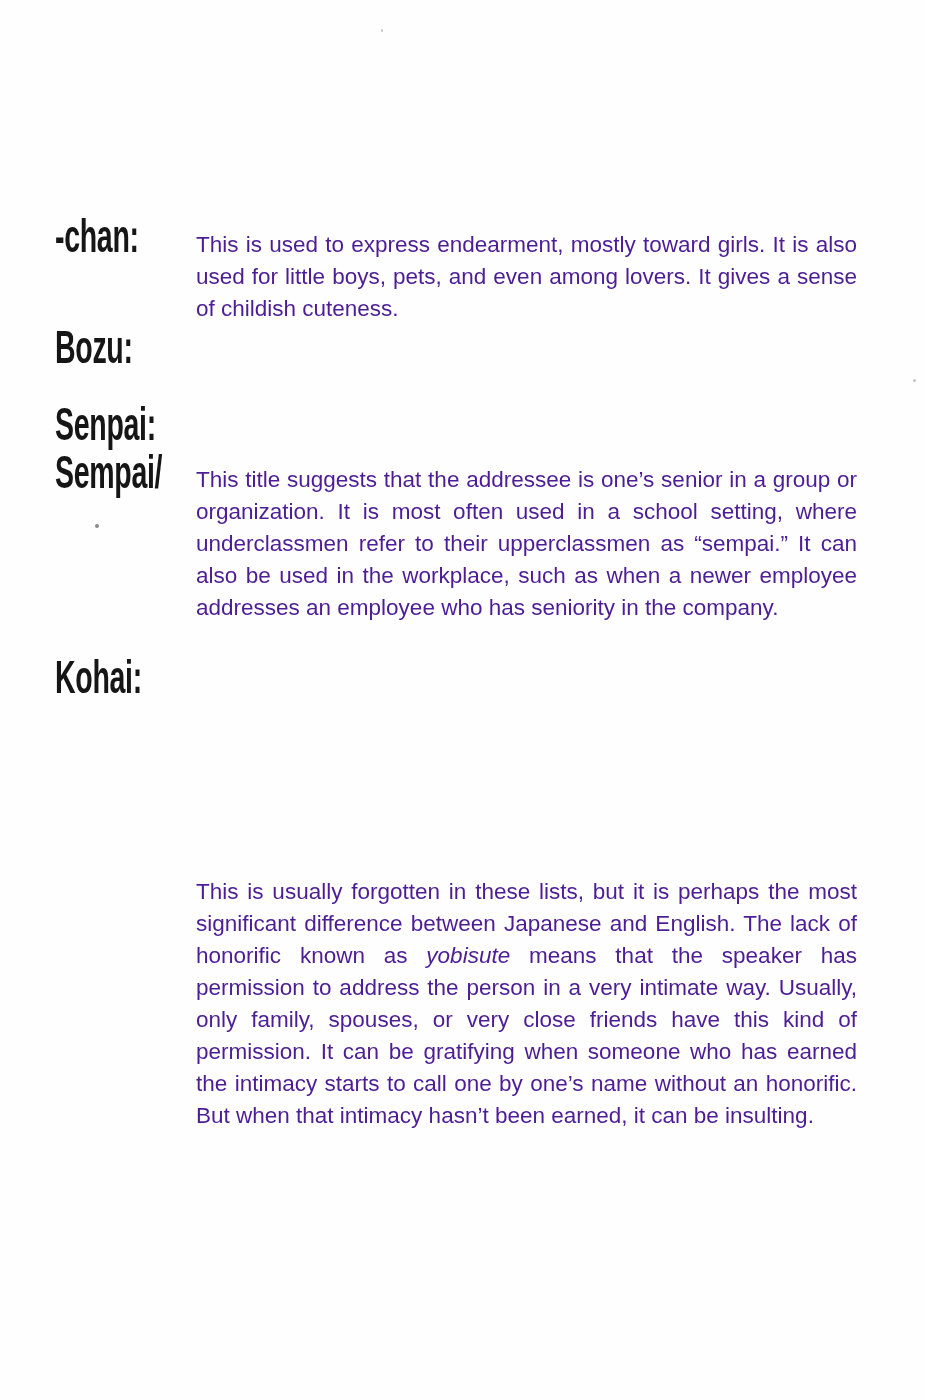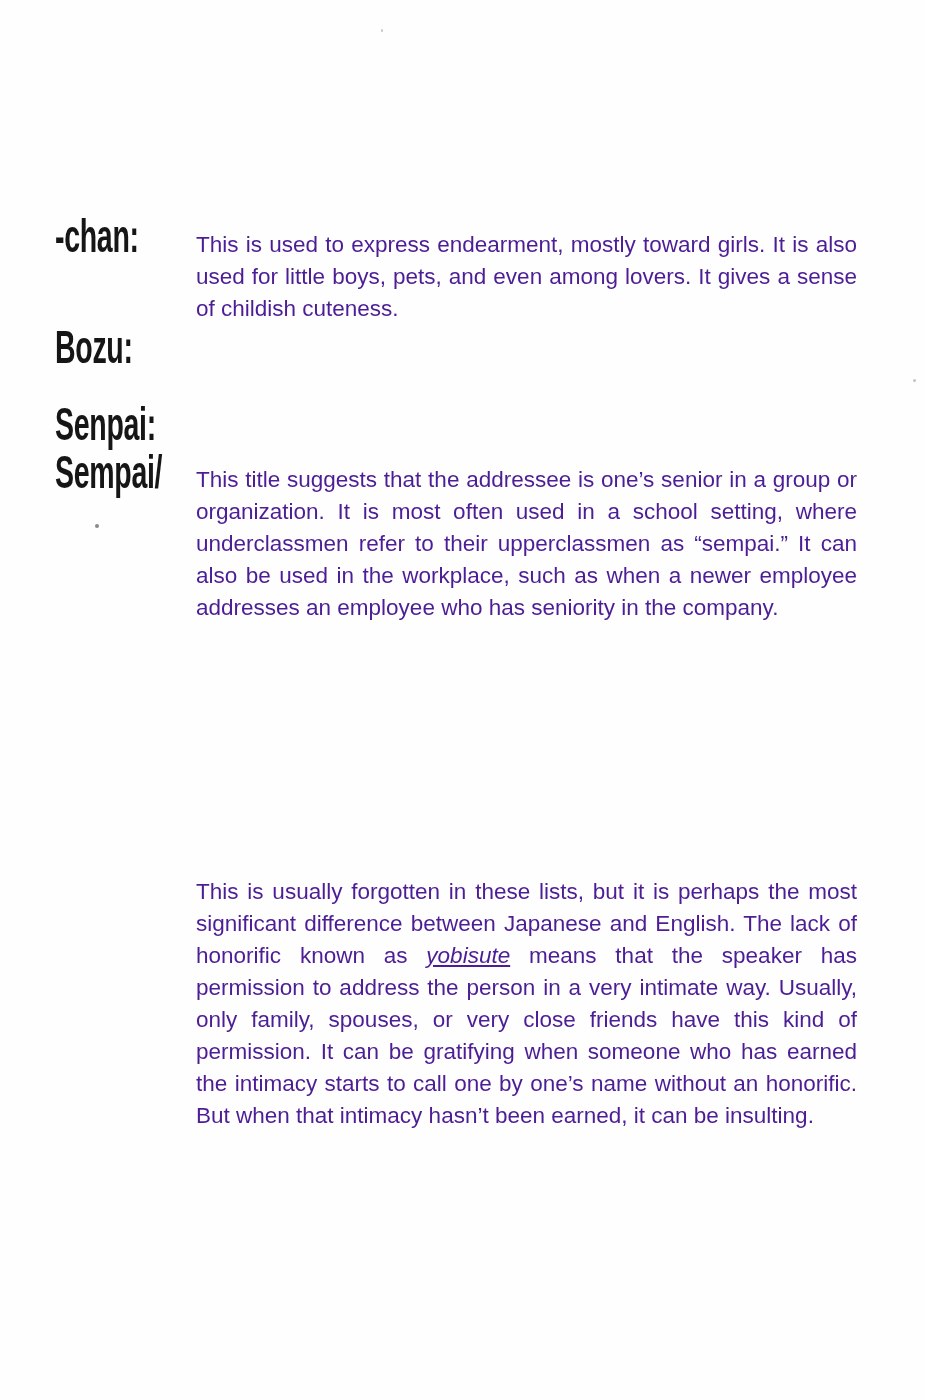--- a/index.html
+++ b/index.html
@@ -40,21 +40,20 @@
     position: absolute;
     left: 196px;
     width: 661px;
     font-size: 22.5px;
     line-height: 32px;
     text-align: justify;
     color: #4c1d95;
   }
   .it {
     font-style: italic;
-    text-decoration: underline;
   }
   .speck {
     position: absolute;
     background: #8a8a8a;
     border-radius: 50%;
   }
   .speck-1 { left: 95px;  top: 524px; width: 4px; height: 4px; }
   .speck-2 { left: 913px; top: 379px; width: 3px; height: 3px; opacity: .5; }
   .speck-3 { left: 381px; top: 29px;  width: 2px; height: 3px; opacity: .5; }
 </style>
@@ -75,20 +74,23 @@
   </div>
 
   <div class="term" style="top:400px">
     <span class="term-line"><span class="cond">Senpai:</span></span>
     <span class="term-line"><span class="cond">Sempai/</span></span>
   </div>
   <div class="def" style="top:464px">
     <span>This title suggests that the addressee is one’s senior in a group or organization. It is most often used in a school setting, where underclassmen refer to their upperclassmen as “sempai.” It can also be used in the workplace, such as when a newer employee addresses an employee who has seniority in the company.</span>
   </div>
 
+  <div class="term" style="top:653px">
+    <span class="term-line"><span class="cond">Kohai:</span></span>
+  </div>
 
 
   <div class="def" style="top:876px">
     <span>This is usually forgotten in these lists, but it is perhaps the most significant difference between Japanese and English. The lack of honorific known as </span><span class="it">yobisute</span><span> means that the speaker has permission to address the person in a very intimate way. Usually, only family, spouses, or very close friends have this kind of permission. It can be gratifying when someone who has earned the intimacy starts to call one by one’s name without an honorific. But when that intimacy hasn’t been earned, it can be insulting.</span>
   </div>
 
   <div class="speck speck-1"></div>
   <div class="speck speck-2"></div>
   <div class="speck speck-3"></div>
 

